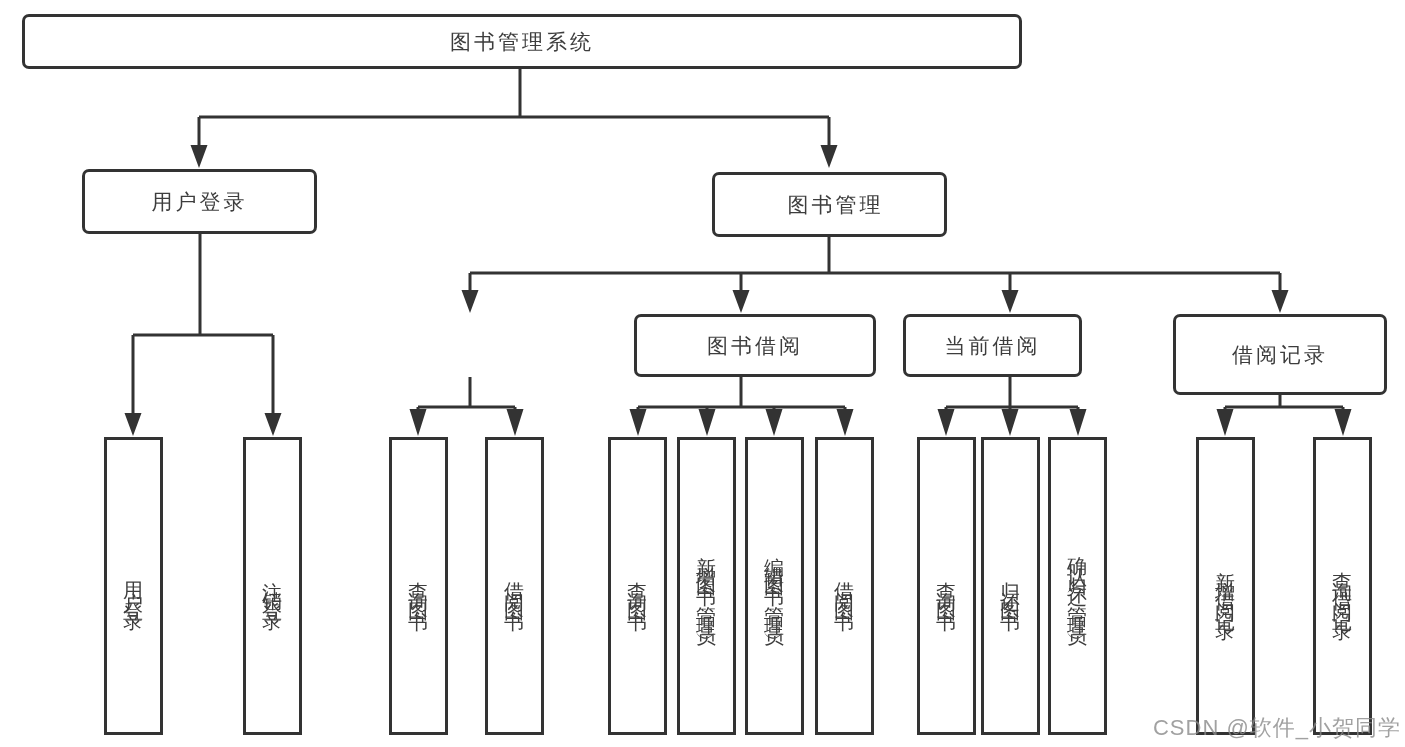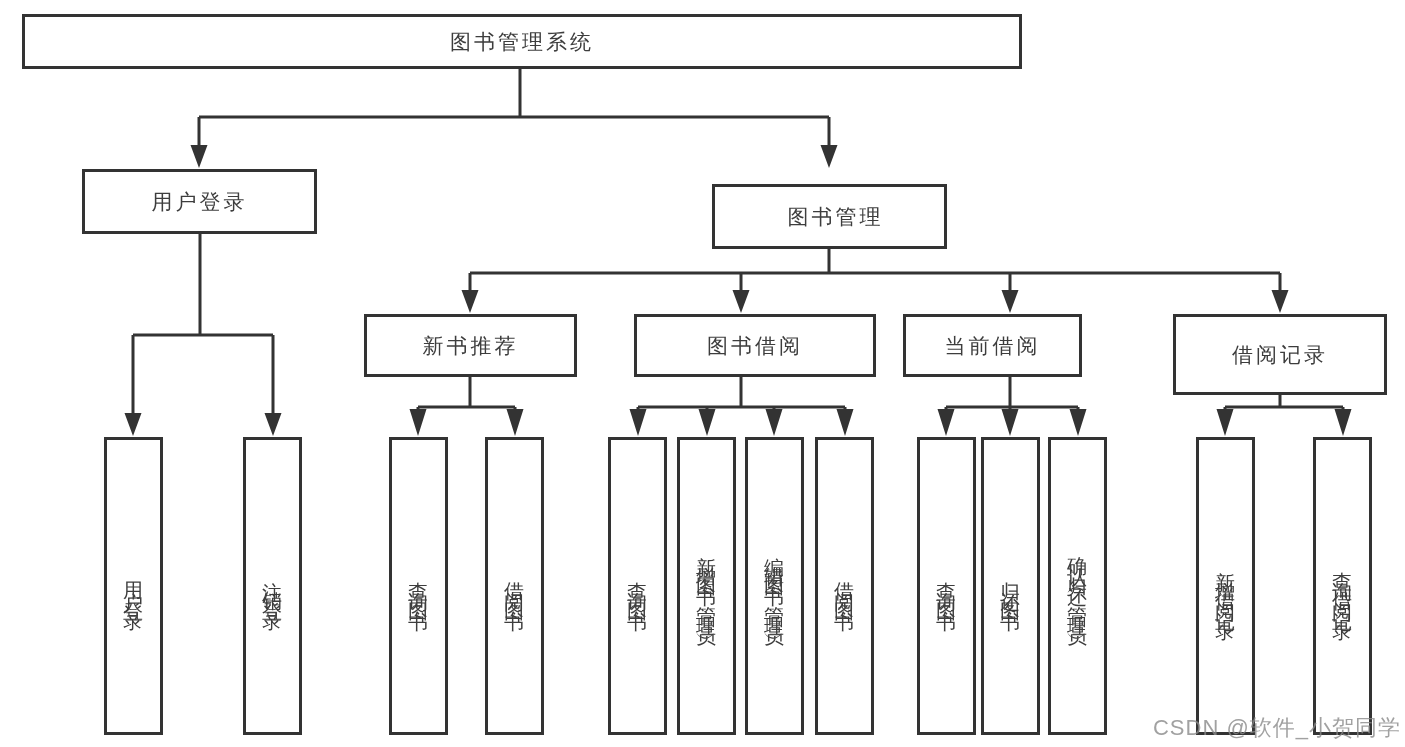--- a/index.html
+++ b/index.html
@@ -24,20 +24,21 @@
     display: flex;
     align-items: center;
     justify-content: center;
     color: #3d3d3d;
     text-align: center;
   }
   .h-node {
     font-size: 21px;
     letter-spacing: 3px;
     white-space: nowrap;
+    border-radius: 7px;
   }
   .leaf {
     writing-mode: vertical-rl;
     font-size: 20px;
     letter-spacing: 10px;
     line-height: 1;
   }
   .watermark {
     position: absolute;
     right: 4px;
@@ -81,23 +82,22 @@
     </g>
     <g stroke="#333333" stroke-width="3" fill="none">
       <path d="M1280 377 V407 M1225 407 H1343 M1225 407 V410 M1343 407 V410"></path>
       <path stroke="none" fill="#333333" d="M1216.5 409H1233.5L1225 436Z M1334.5 409H1351.5L1343 436Z"></path>
     </g>
   </svg>
 
   <div class="node h-node" style="left:22px; top:14px; width:1000px; height:55px;">图书管理系统</div>
 
   <div class="node h-node" style="left:82px; top:169px; width:235px; height:65px;">用户登录</div>
-  <div class="node h-node" style="left:712px; top:184px; width:235px; height:65px;padding-left:12px;">图书管理</div>
+  <div class="node h-node" style="left:712px; top:172px; width:235px; height:65px;padding-left:12px;">图书管理</div>
 
-  <div class="node h-node" style="left:364px; top:314px; width:213px; height:63px;">新书推荐</div>
   <div class="node h-node" style="left:634px; top:314px; width:242px; height:63px;">图书借阅</div>
   <div class="node h-node" style="left:903px; top:314px; width:179px; height:63px;">当前借阅</div>
   <div class="node h-node" style="left:1173px; top:314px; width:214px; height:81px;">借阅记录</div>
 
   <div class="node leaf" style="left:104px; top:437px; width:59px; height:298px;">用户登录</div>
   <div class="node leaf" style="left:243px; top:437px; width:59px; height:298px;">注销登录</div>
 
   <div class="node leaf" style="left:389px; top:437px; width:59px; height:298px;">查询图书</div>
   <div class="node leaf" style="left:485px; top:437px; width:59px; height:298px;">借阅图书</div>
 

